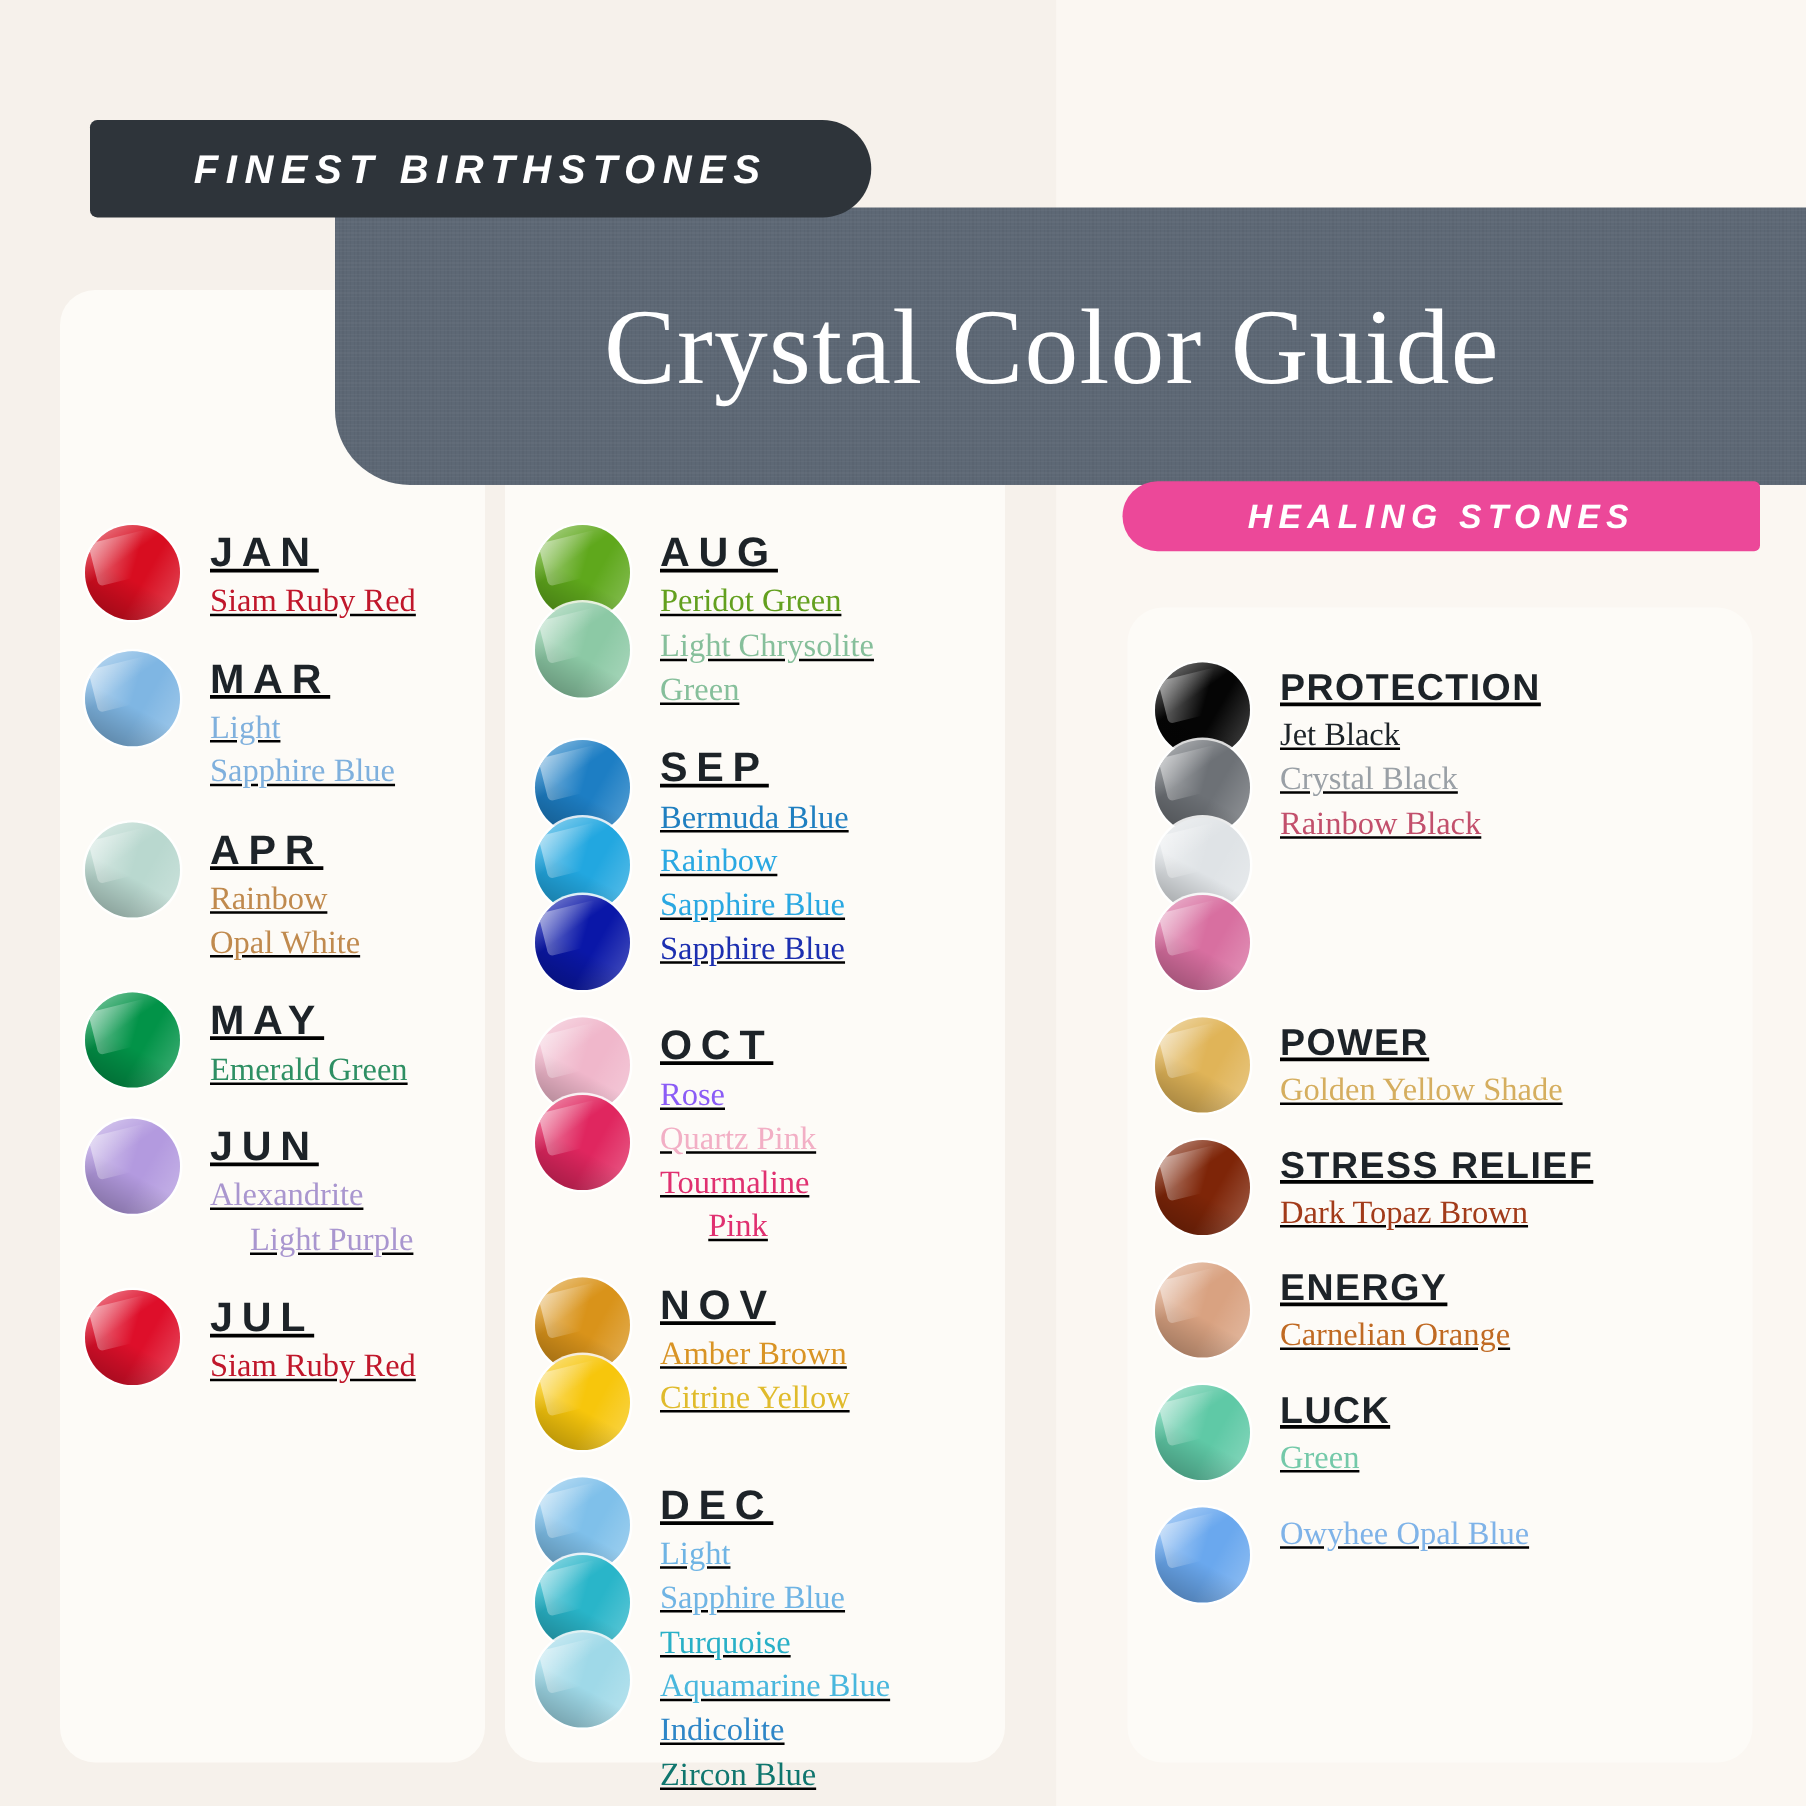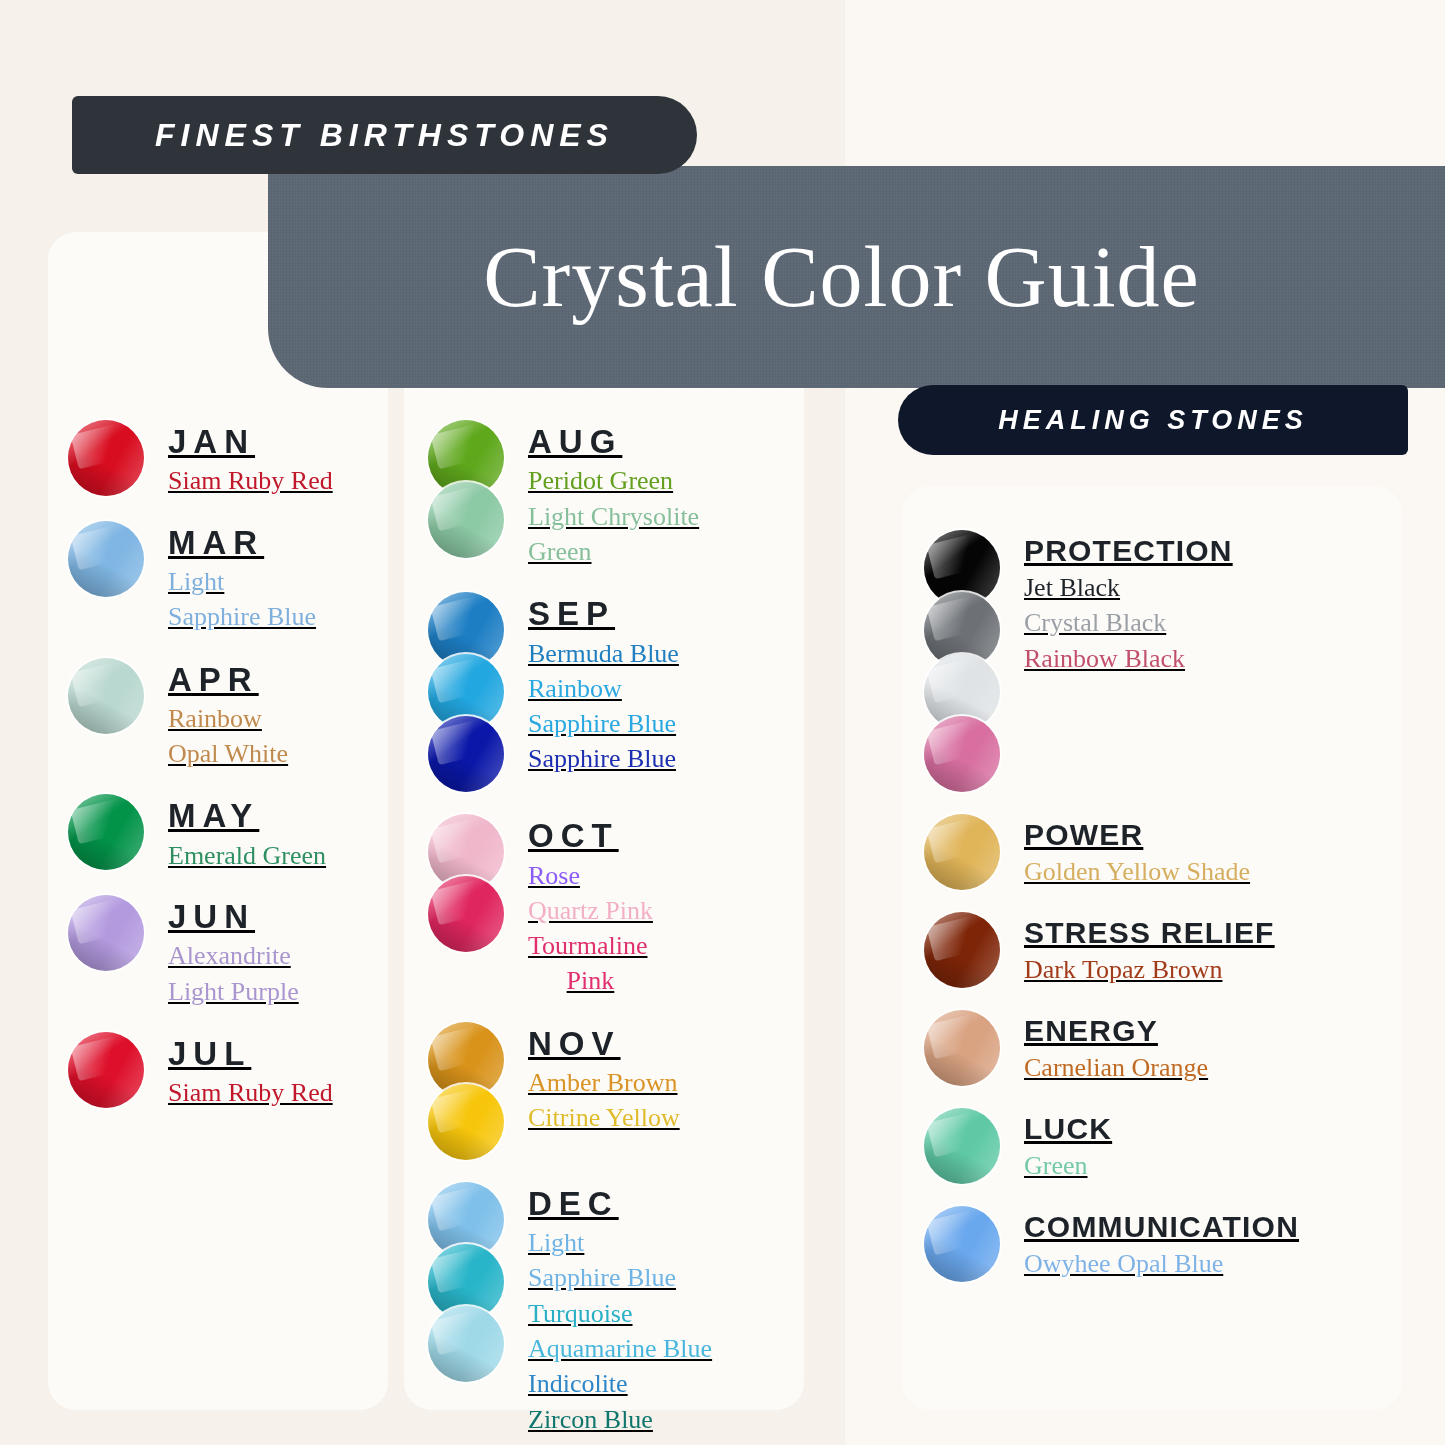--- a/index.html
+++ b/index.html
@@ -77,22 +77,22 @@
     letter-spacing: 1px;
     text-align: center;
     line-height: 222px;
     padding-right: 30px;
   }
 
   
   .ribbon-right {
     position: absolute;
     left: 898px; top: 385px;
-    width: 510px; height: 70px;
-    background: #0f172a;
+    width: 510px; height: 56px;
+    background: #ec4899;
     border-top-left-radius: 36px;
     border-bottom-left-radius: 36px;
     border-top-right-radius: 6px;
     border-bottom-right-radius: 6px;
     display: flex;
     align-items: center;
     justify-content: center;
     z-index: 6;
   }
   .ribbon-right .txt {
@@ -262,21 +262,21 @@
     </div>
     <div class="entry multi">
       <div class="stones">
         <div class="stone" style="background: rgb(179, 154, 223);">
           <div class="facets"></div>
         </div>
       </div>
       <div class="labels">
         <div class="month">JUN</div>
         <p class="desc" style="color: rgb(169, 150, 207);">Alexandrite</p>
-        <p class="desc" style="color: rgb(169, 150, 207);">Light Purple</p>
+        <p class="desc" style="color: rgb(169, 150, 207); margin-left: 32px;">Light Purple</p>
       </div>
     </div>
     <div class="entry">
       <div class="stones">
         <div class="stone" style="background: rgb(222, 15, 42);">
           <div class="facets"></div>
         </div>
       </div>
       <div class="labels">
         <div class="month">JUL</div>
@@ -443,17 +443,16 @@
         <p class="desc" style="color: rgb(116, 201, 169);">Green</p>
       </div>
     </div>
     <div class="entry">
       <div class="stones">
         <div class="stone" style="background: rgb(106, 168, 238);">
           <div class="facets"></div>
         </div>
       </div>
       <div class="labels">
-        <div class="heal-title">COMMUNICATION</div>
         <p class="desc" style="color: rgb(127, 179, 232);">Owyhee Opal Blue</p>
       </div>
     </div>
   </div>
 
 </body></html>

